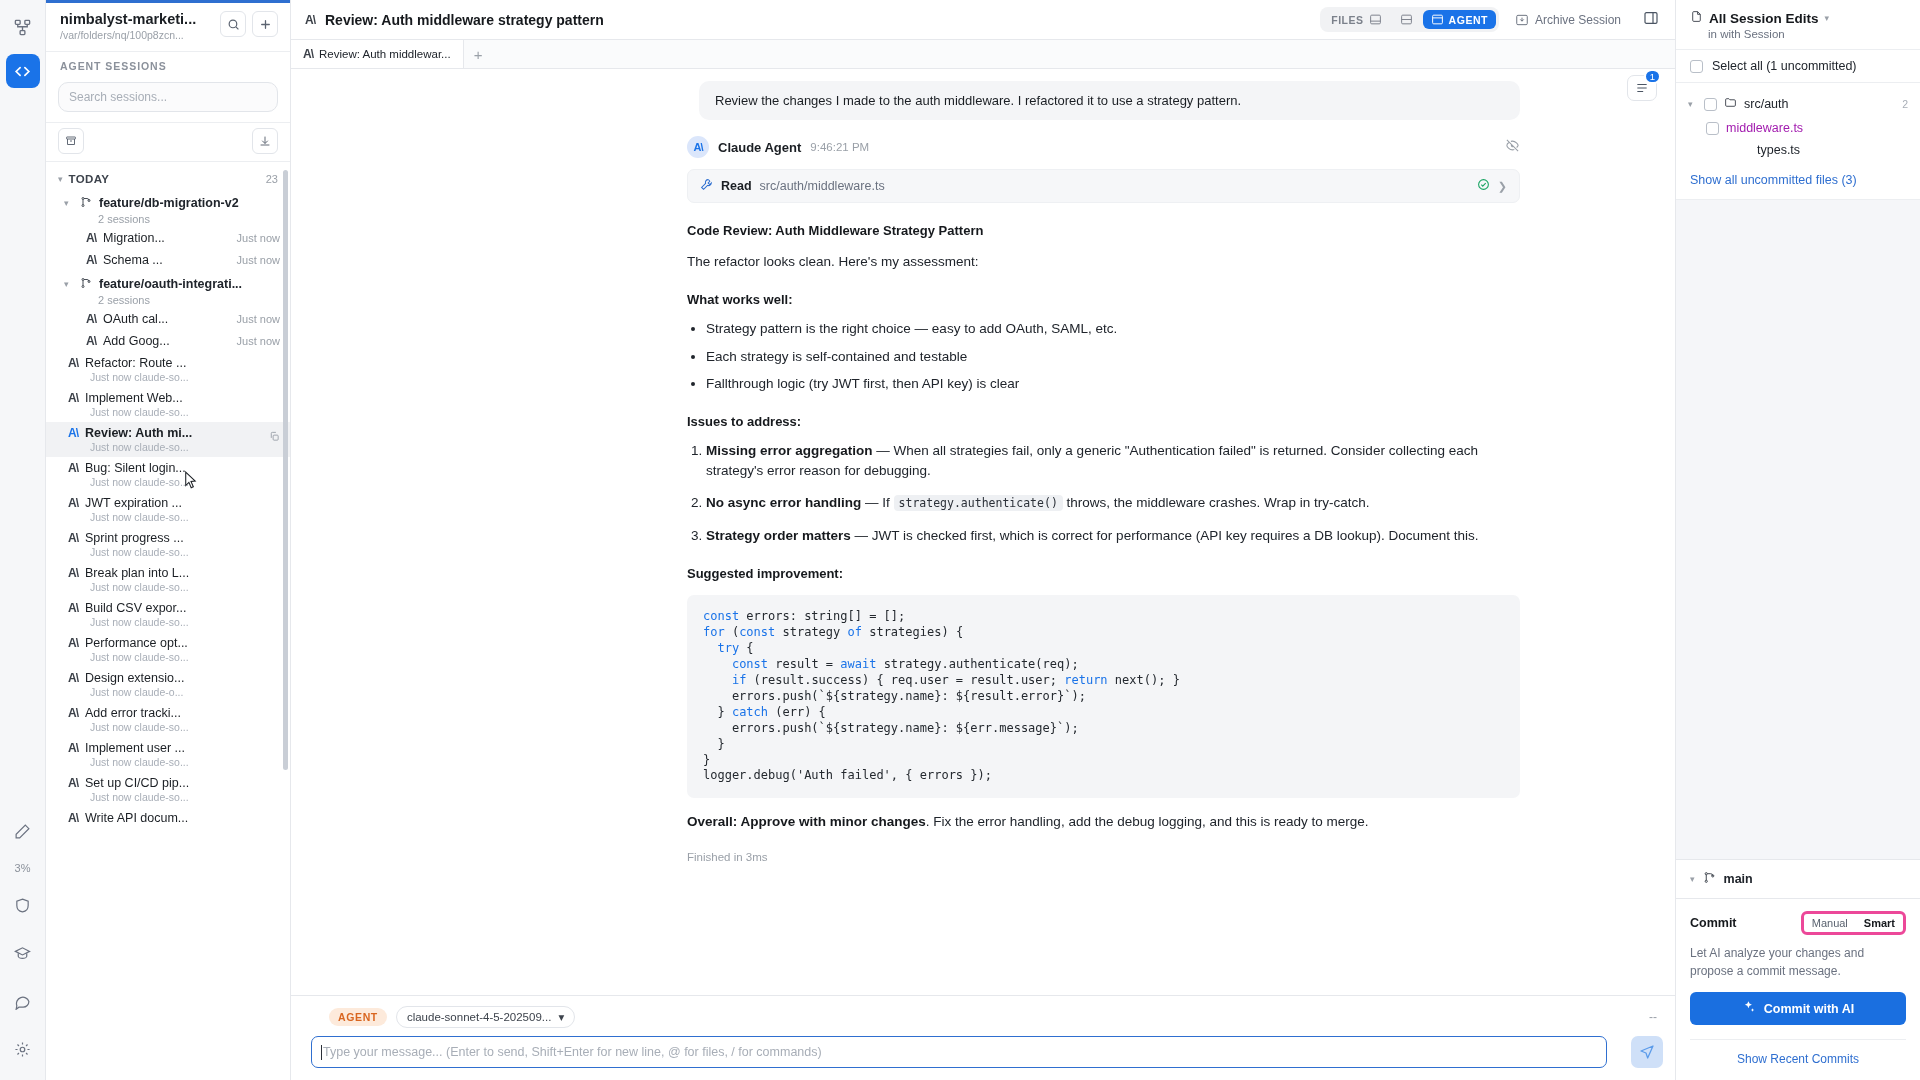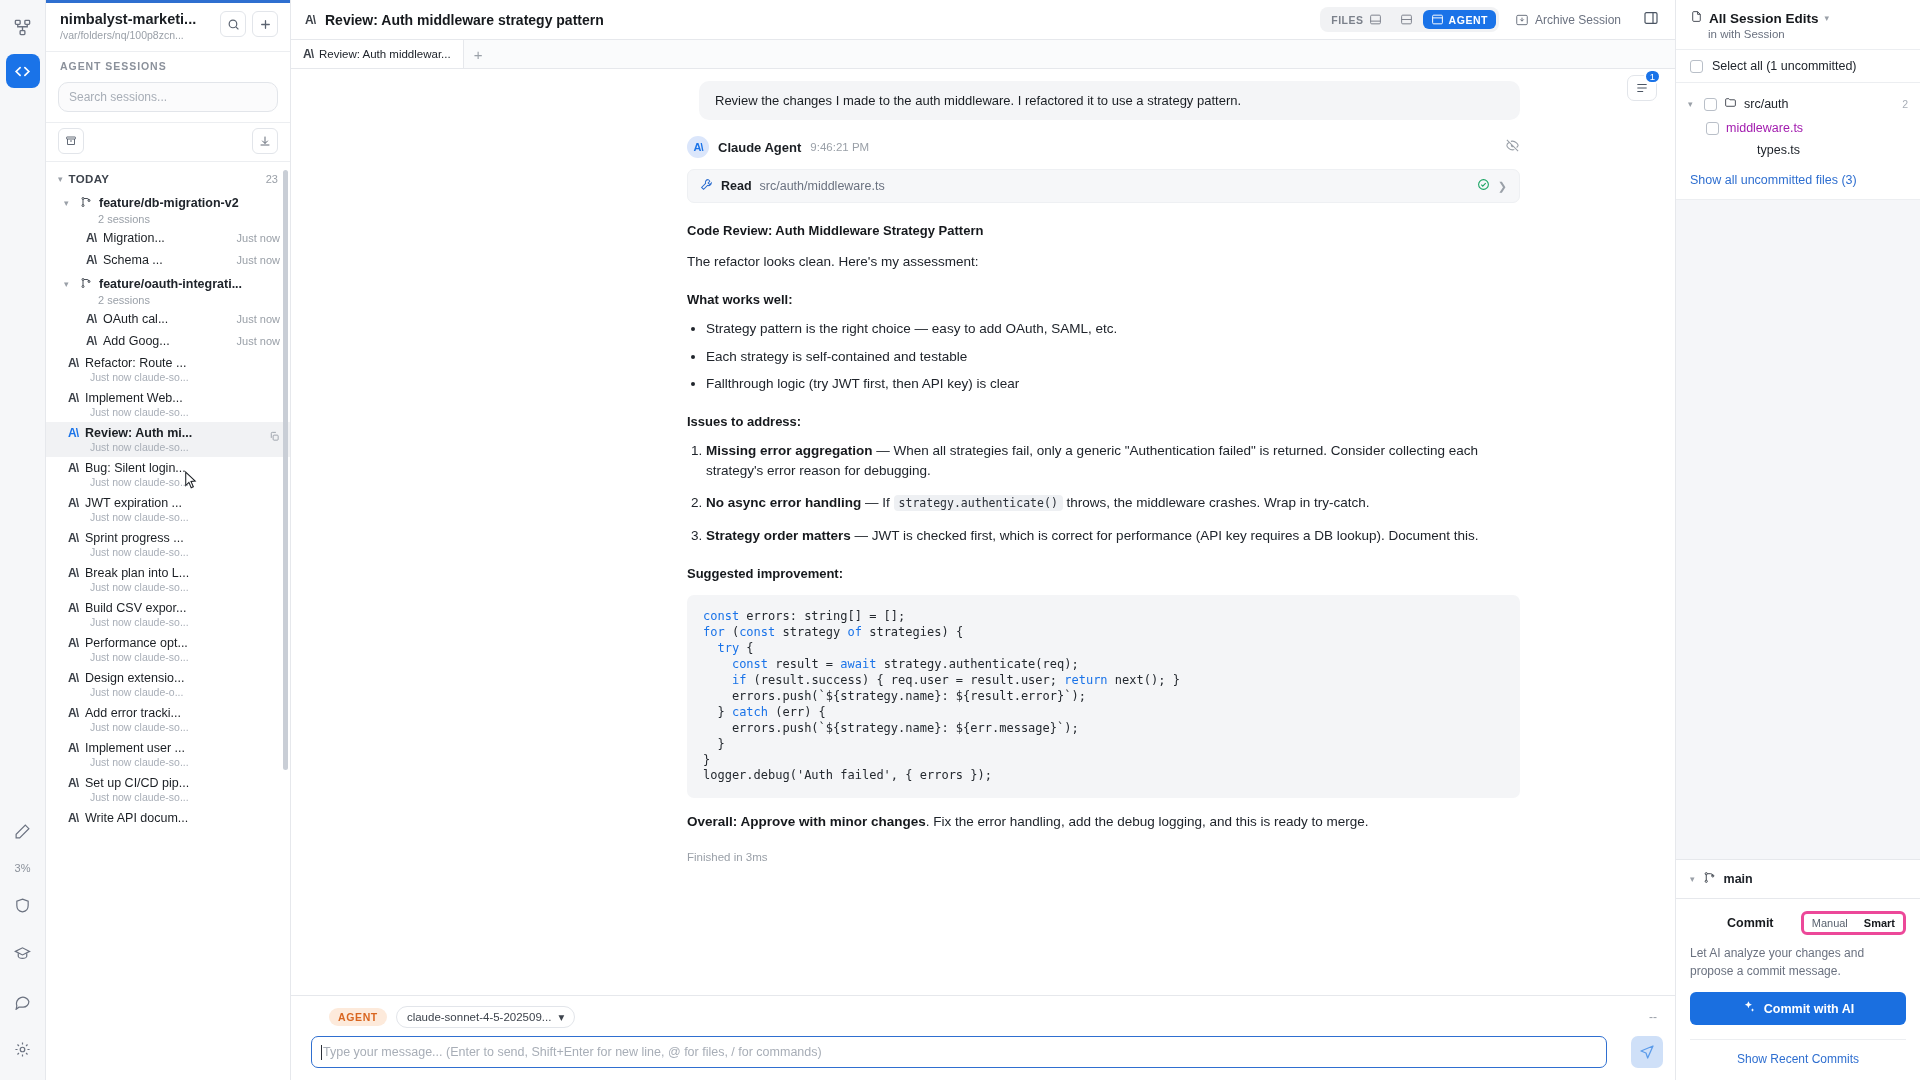--- a/index.html
+++ b/index.html
@@ -225,21 +225,21 @@
   .tree-folder { font-size: 12.5px; color: #20252c; }
   .tree-badge { margin-left: auto; font-size: 10.5px; color: #a8aeb7; }
   .tree-file { display: flex; align-items: center; gap: 7px; padding: 4px 12px 4px 30px; }
   .file-link { font-size: 12.5px; color: #a21caf; }
   .file-plain { font-size: 12.5px; color: #20252c; padding-left: 51px; }
   .rp-showall { font-size: 12.5px; color: #2f6fd0; padding: 12px 14px 0; }
   .rp-flex { flex: 1 1 auto; background: #f5f6f9; border-top: 1px solid #eceef1; margin-top: 12px; }
   .rp-branch { display: flex; align-items: center; gap: 8px; padding: 10px 14px; border-top: 1px solid #e6e8ec; border-bottom: 1px solid #e6e8ec; background:#fff; }
   .rp-branch-name { font-size: 12.5px; font-weight: 700; color: #20252c; }
   .rp-commit { padding: 12px 14px 14px; background: #fff; }
-  .rp-commit-row { display: flex; align-items: center; margin-left: 37px; }
+  .rp-commit-row { display: flex; align-items: center; }
   .rp-commit-title { font-size: 12.5px; font-weight: 700; color: #16191d; }
   .rp-modes { margin-left: auto; display: flex; border: 3px solid #ec4899; border-radius: 6px; overflow: hidden; }
   .rp-mode { font-size: 11px; color: #5b6370; padding: 3px 8px; }
   .rp-mode.active { color: #16191d; font-weight: 700; }
   .rp-commit-desc { font-size: 12px; color: #6b7280; margin-top: 10px; line-height: 1.45; }
   .rp-commit-btn {
     margin-top: 12px; height: 33px; background: #1a6fe0; border-radius: 6px;
     display: flex; align-items: center; justify-content: center; gap: 8px;
     color: #fff; font-size: 12.5px; font-weight: 700;
   }

